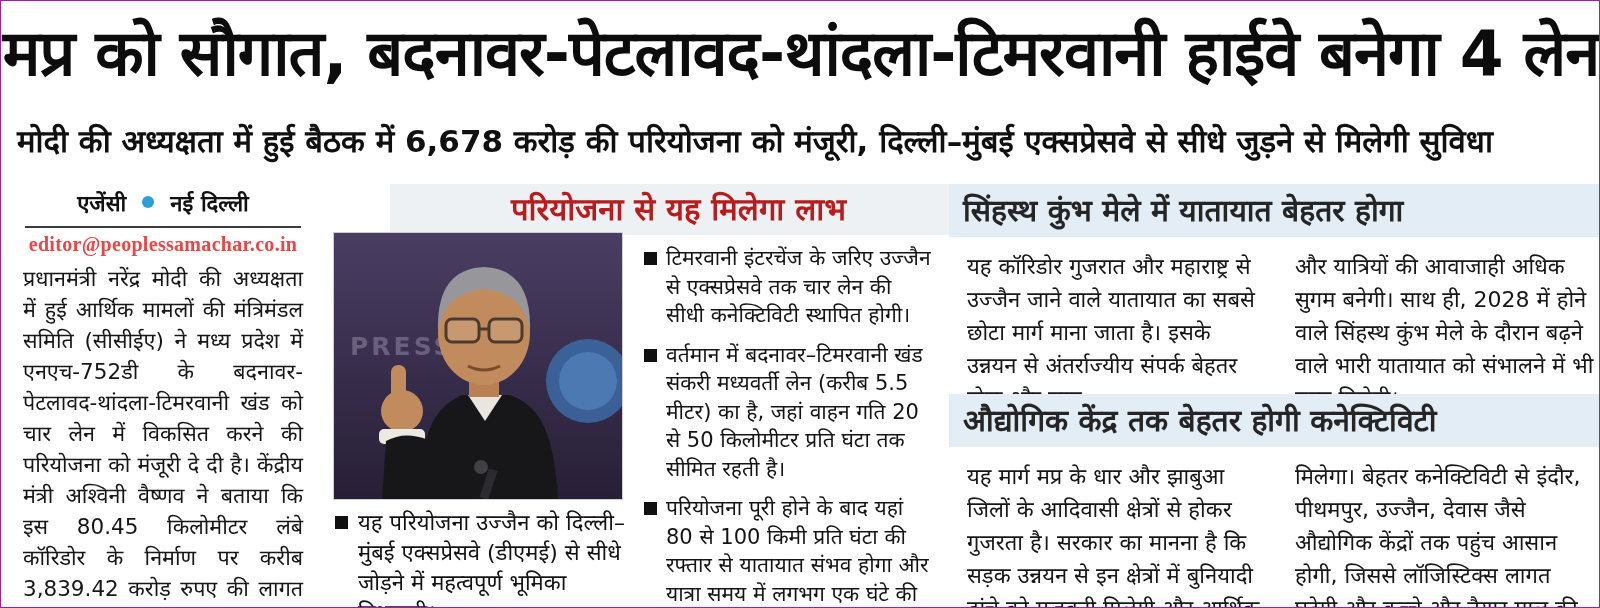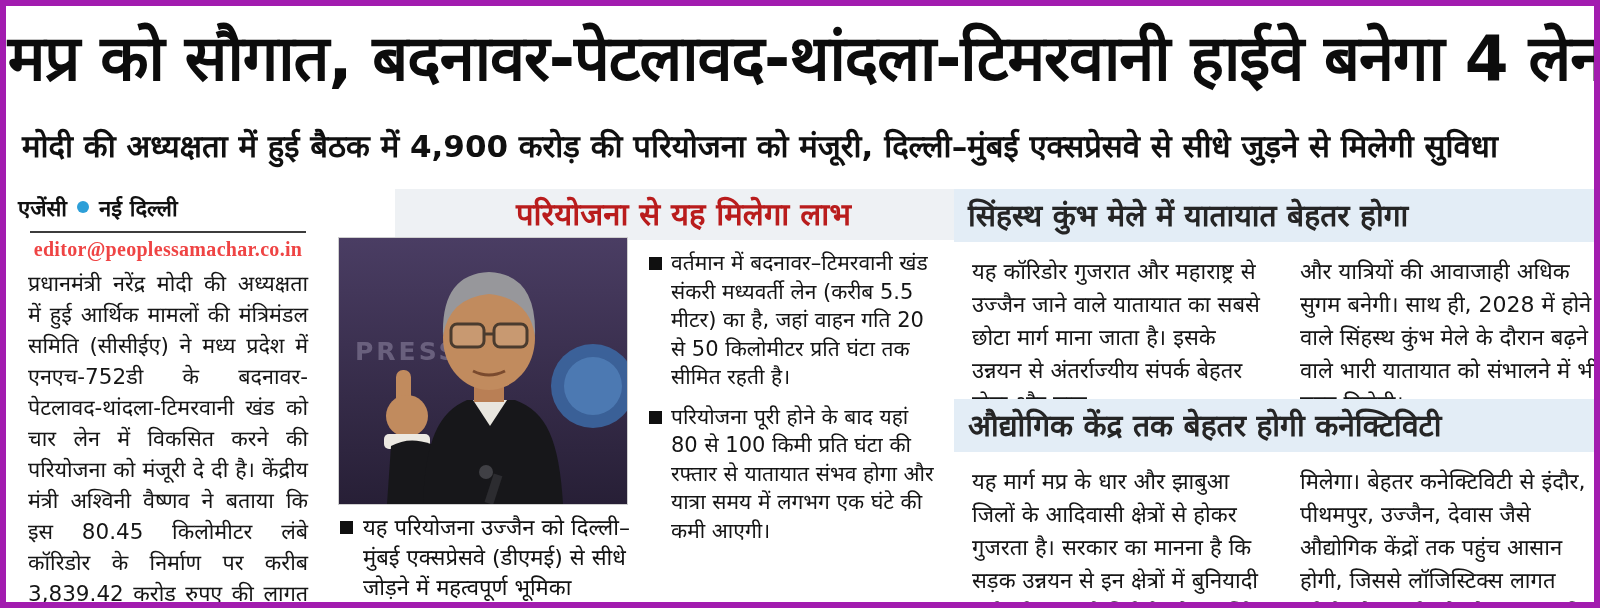--- a/index.html
+++ b/index.html
@@ -1,33 +1,33 @@
 <!DOCTYPE html>
 <html><head>
 <meta charset="utf-8">
 <style>
   html,body { margin:0; padding:0; background:#f6f6f6; }
   .page {
     position:relative; width:1600px; height:608px; background:#ffffff;
     font-family:"DejaVu Sans","Liberation Sans",sans-serif; color:#141414;
-    overflow:hidden; border:6px solid #a21caf; box-sizing:border-box;
+    overflow:hidden; border:1px solid #a21caf; box-sizing:border-box;
   }
   .headline {
     position:absolute; top:0; left:0; width:1600px; height:110px; margin:0;
     font-size:63px; font-weight:bold; text-align:center; line-height:106px;
     letter-spacing:-1px; color:#0c0c0c; white-space:nowrap;
   }
   .subheadline {
     position:absolute; top:110px; left:16px; width:1575px; height:62px;
     font-size:31px; font-weight:bold; color:#101010; line-height:60px; white-space:nowrap;
   }
   
   .col-left { position:absolute; left:12px; top:186px; width:300px; }
   .byline {
-    display:flex; align-items:center; gap:10px;
+    display:flex; justify-content:center; align-items:center; gap:16px;
     font-size:22px; font-weight:bold; color:#111;
   }
   .dot { width:12px; height:12px; border-radius:50%; }
   .rule { border-top:2px solid #3c3c3c; margin:9px 12px 5px; }
   .email {
     text-align:center; font-family:"Liberation Serif",serif; font-weight:bold;
     font-size:20px; letter-spacing:0.3px; color:#ef4444;
   }
   .body-text {
     margin:7px 10px 0; font-size:21.5px; line-height:31px; text-align:justify;
@@ -67,21 +67,21 @@
   .s2c1 { left:966px;  top:459px; }
   .s2c2 { left:1294px; top:459px; width:300px; }
 </style>
 </head>
 <body>
 
 <div class="page">
 
   <h1 class="headline">मप्र को सौगात, बदनावर-पेटलावद-थांदला-टिमरवानी हाईवे बनेगा 4 लेन</h1>
 
-  <div class="subheadline">मोदी की अध्यक्षता में हुई बैठक में 4,900 करोड़ की परियोजना को मंजूरी, दिल्ली–मुंबई एक्सप्रेसवे से सीधे जुड़ने से मिलेगी सुविधा</div>
+  <div class="subheadline">मोदी की अध्यक्षता में हुई बैठक में 6,678 करोड़ की परियोजना को मंजूरी, दिल्ली–मुंबई एक्सप्रेसवे से सीधे जुड़ने से मिलेगी सुविधा</div>
 
   <div class="col-left">
     <div class="byline">
       <span>एजेंसी</span>
       <span class="dot" id="byline-dot" style="background: rgb(45, 159, 216);"></span>
       <span>नई दिल्ली</span>
     </div>
     <div class="rule"></div>
     <div class="email">editor@peoplessamachar.co.in</div>
     <p class="body-text">प्रधानमंत्री नरेंद्र मोदी की अध्यक्षता में हुई आर्थिक मामलों की मंत्रिमंडल समिति (सीसीईए) ने मध्य प्रदेश में एनएच-752डी के बदनावर-पेटलावद-थांदला-टिमरवानी खंड को चार लेन में विकसित करने की परियोजना को मंजूरी दे दी है। केंद्रीय मंत्री अश्विनी वैष्णव ने बताया कि इस 80.45 किलोमीटर लंबे कॉरिडोर के निर्माण पर करीब 3,839.42 करोड़ रुपए की लागत आएगी।</p>
@@ -128,20 +128,24 @@
   </div>
 
   <div class="caption">
     <span class="sq"></span>
     <span>यह परियोजना उज्जैन को दिल्ली–मुंबई एक्सप्रेसवे (डीएमई) से सीधे जोड़ने में महत्वपूर्ण भूमिका निभाएगी।</span>
   </div>
 
   <div class="bullets">
     <div class="bullet">
       <span class="sq"></span>
+      <span>टिमरवानी इंटरचेंज के जरिए उज्जैन से एक्सप्रेसवे तक चार लेन की सीधी कनेक्टिविटी स्थापित होगी।</span>
+    </div>
+    <div class="bullet">
+      <span class="sq"></span>
       <span>वर्तमान में बदनावर–टिमरवानी खंड संकरी मध्यवर्ती लेन (करीब 5.5 मीटर) का है, जहां वाहन गति 20 से 50 किलोमीटर प्रति घंटा तक सीमित रहती है।</span>
     </div>
     <div class="bullet">
       <span class="sq"></span>
       <span>परियोजना पूरी होने के बाद यहां 80 से 100 किमी प्रति घंटा की रफ्तार से यातायात संभव होगा और यात्रा समय में लगभग एक घंटे की कमी आएगी।</span>
     </div>
   </div>
 
   <div class="sec-header h1" style="background: rgb(227, 237, 246);">सिंहस्थ कुंभ मेले में यातायात बेहतर होगा</div>
   <div class="sec-col s1c1">यह कॉरिडोर गुजरात और महाराष्ट्र से उज्जैन जाने वाले यातायात का सबसे छोटा मार्ग माना जाता है। इसके उन्नयन से अंतर्राज्यीय संपर्क बेहतर होगा और माल</div>

